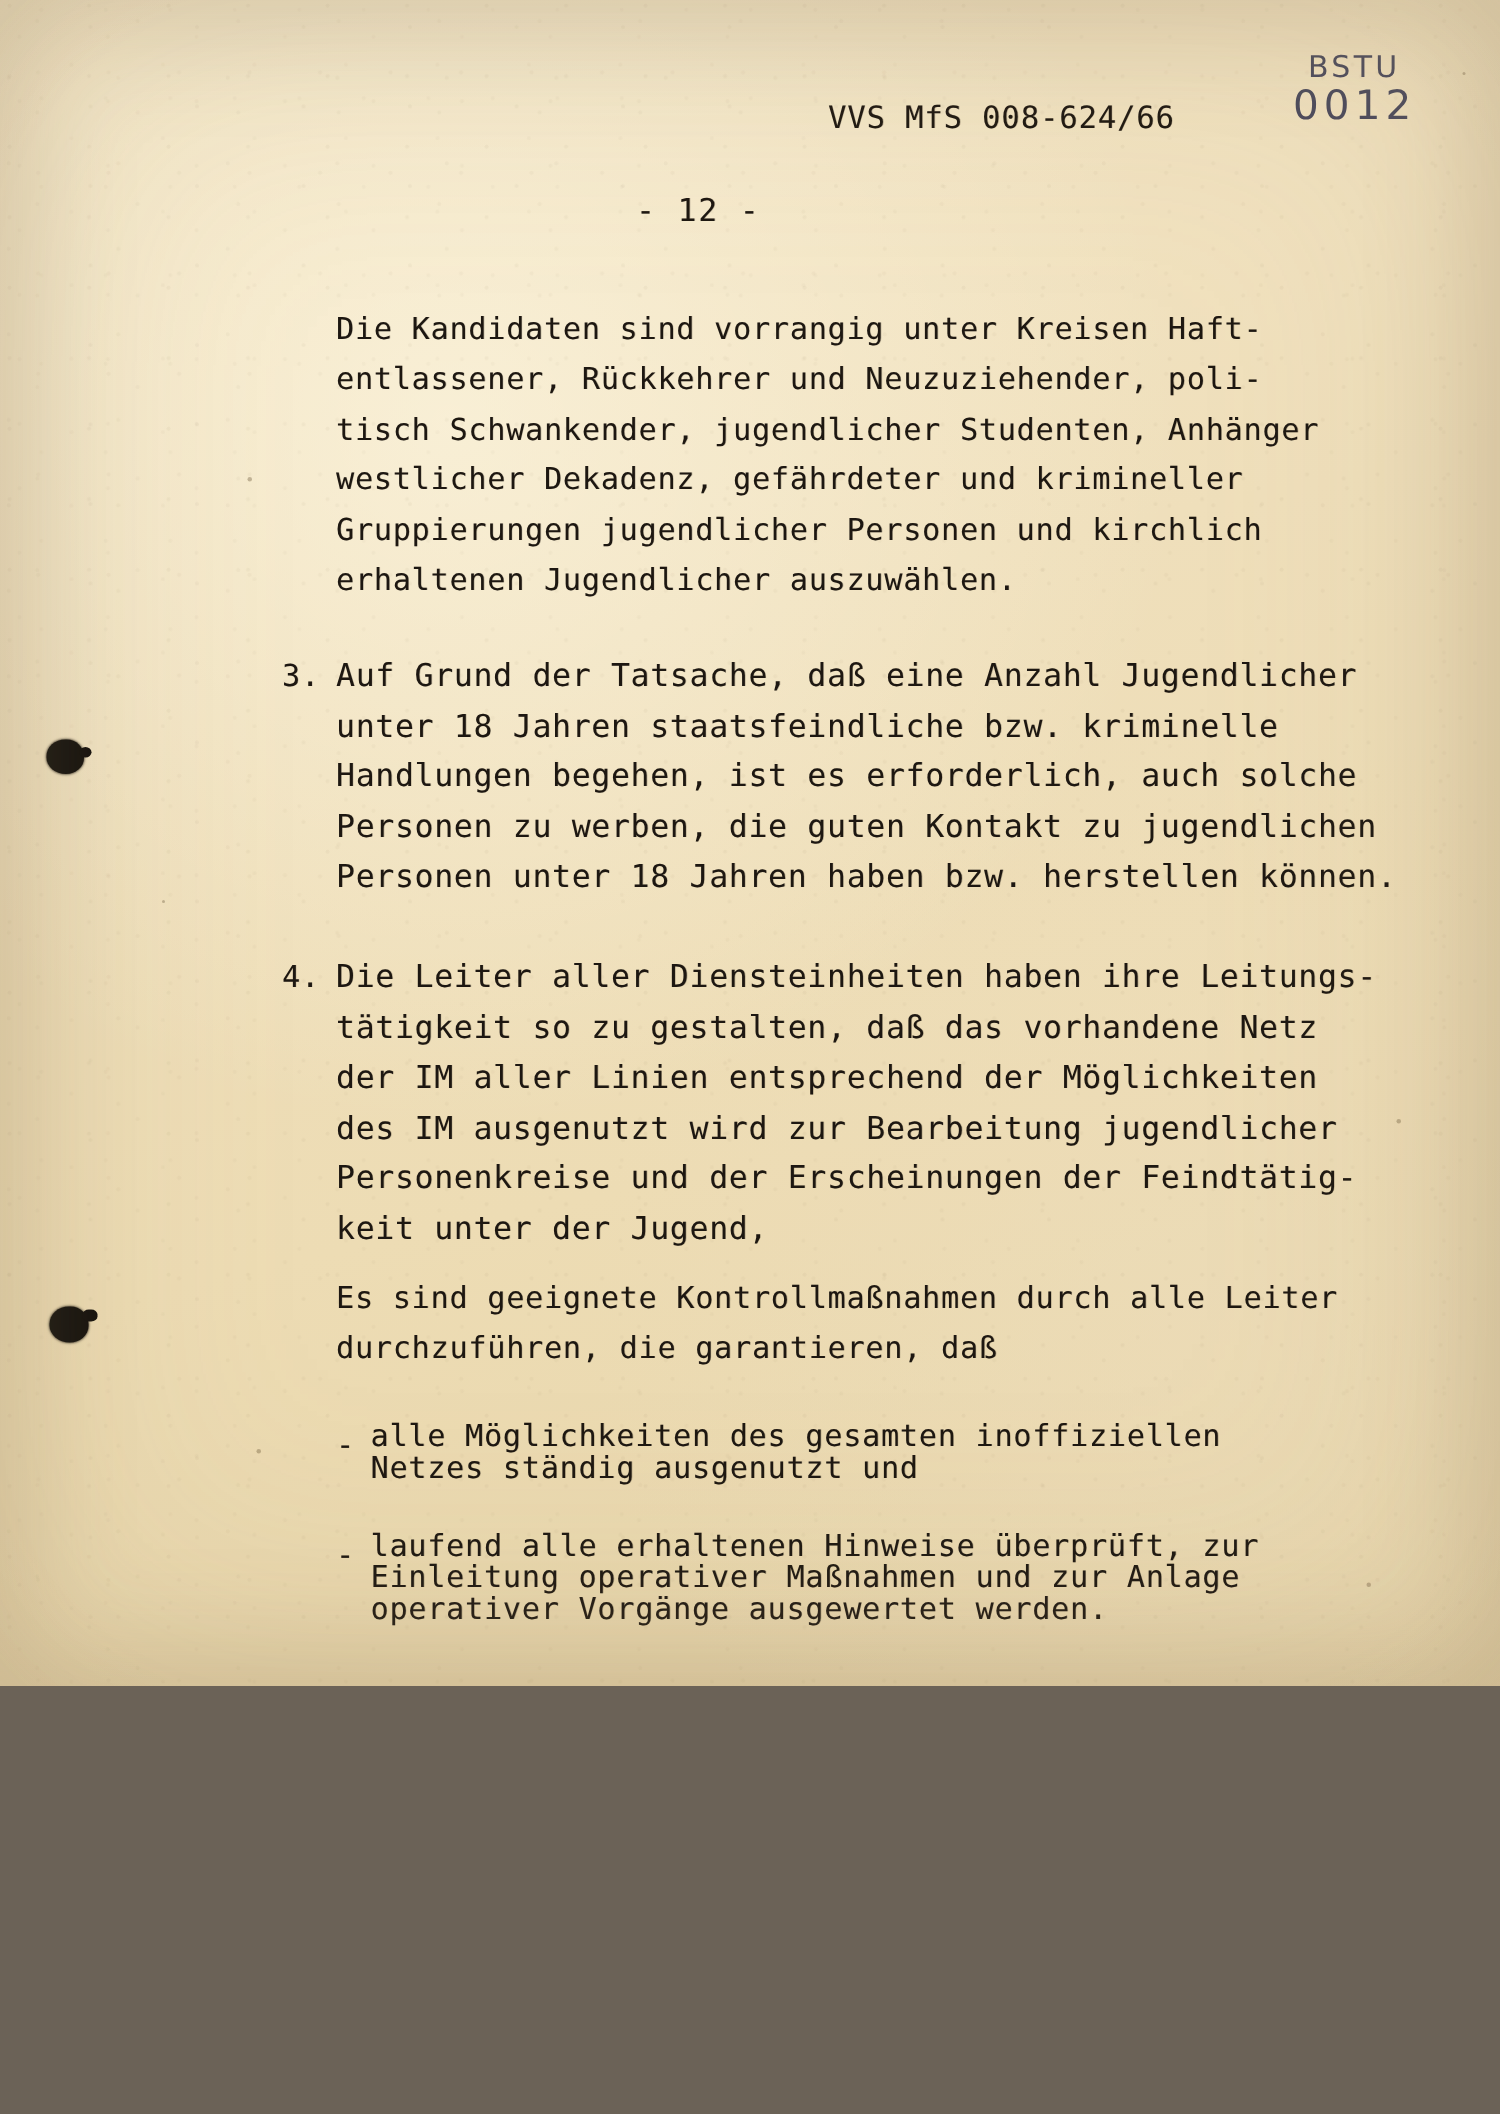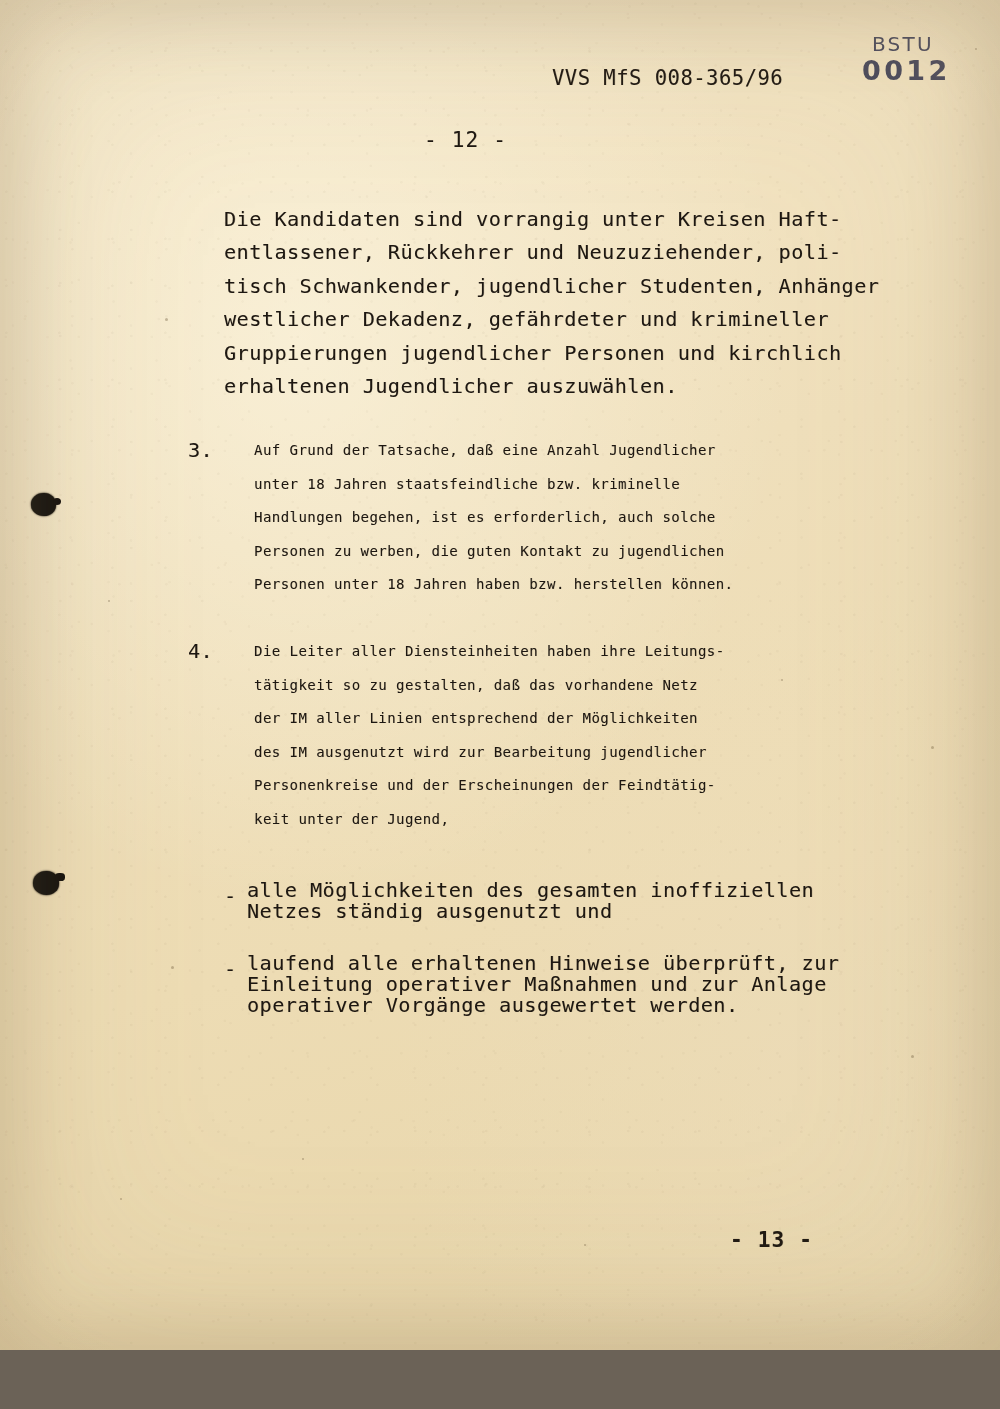--- a/index.html
+++ b/index.html
@@ -5,21 +5,21 @@
 <style>
   html, body {
     margin: 0;
     padding: 0;
     background: #6b6257;
   }
 
   .page {
     position: relative;
     width: 1000px;
-    height: 1350px;
+    height: 1124px;
     margin: 0 auto;
     overflow: hidden;
     background-color: #f0dfba;
     background-image:
       radial-gradient(ellipse 70% 60% at 30% 25%, rgba(255,250,232,0.55) 0%, rgba(255,250,232,0) 70%),
       radial-gradient(ellipse 60% 50% at 82% 78%, rgba(236,220,186,0.55) 0%, rgba(236,220,186,0) 72%),
       radial-gradient(ellipse 120% 110% at 50% 50%, rgba(244,230,202,0.0) 55%, rgba(205,185,148,0.42) 100%),
       linear-gradient(168deg, #f4e6c6 0%, #efdfbb 38%, #eddcb4 66%, #e7d5aa 100%);
     font-family: "DejaVu Sans Mono", "Liberation Mono", monospace;
     color: #1d1711;
@@ -93,21 +93,21 @@
     top: 32px;
     font-size: 20px;
     letter-spacing: 2.2px;
     font-weight: 500;
   }
   #stamp-number {
     left: 862px;
     top: 55px;
     font-size: 27px;
     letter-spacing: 3.4px;
-    font-weight: 700;
+    font-weight: 400;
   }
 
   
   .body-col {
     position: absolute;
     left: 188px;
     top: 190px;
     width: 760px;
   }
 
@@ -129,26 +129,25 @@
   .numbered .marker {
     width: 36px;
     flex: 0 0 36px;
     font-size: 20.2px;
     line-height: 33.4px;
     letter-spacing: 0.45px;
     text-shadow: 0.4px 0.3px 0 rgba(40,30,18,0.26);
   }
   .numbered .content {
     flex: 1 1 auto;
-    font-size: 14px;
+    font-size: 21px;
     line-height: 33.4px;
     letter-spacing: 0.45px;
     white-space: pre-wrap;
     text-shadow: 0.4px 0.3px 0 rgba(40,30,18,0.26);
-    margin-left: 30px;
   }
 
   .dashitem {
     display: flex;
     align-items: flex-start;
     margin-left: 36px;
   }
   .dashitem .marker {
     width: 23px;
     flex: 0 0 23px;
@@ -221,21 +220,21 @@
 </head>
 <body>
 
 <div class="page">
 
   <div class="grain"></div>
 
   <div class="stamp" id="stamp-agency">BSTU</div>
   <div class="stamp" id="stamp-number">0012</div>
 
-  <div class="typed" id="doc-ref">VVS MfS 008-365/96</div>
+  <div class="typed" id="doc-ref">VVS MfS 008-624/66</div>
 
   <div class="typed" id="page-number-top">- 12 -</div>
 
   <div class="body-col">
 
 
     <div class="gap-sm"></div>
 
     <div class="para indent-text">Die Kandidaten sind vorrangig unter Kreisen Haft-
 entlassener, Rückkehrer und Neuzuziehender, poli-
@@ -262,20 +261,22 @@
       <div class="content">Die Leiter aller Diensteinheiten haben ihre Leitungs-
 tätigkeit so zu gestalten, daß das vorhandene Netz
 der IM aller Linien entsprechend der Möglichkeiten
 des IM ausgenutzt wird zur Bearbeitung jugendlicher
 Personenkreise und der Erscheinungen der Feindtätig-
 keit unter der Jugend,</div>
     </div>
 
     <div class="gap-sm"></div>
 
+    <div class="para indent-text">Es sind geeignete Kontrollmaßnahmen durch alle Leiter
+durchzuführen, die garantieren, daß</div>
 
     <div class="gap-md"></div>
 
     <div class="dashitem">
       <div class="marker">-</div>
       <div class="content">alle Möglichkeiten des gesamten inoffiziellen
 Netzes ständig ausgenutzt und</div>
     </div>
 
     <div class="gap-md"></div>

